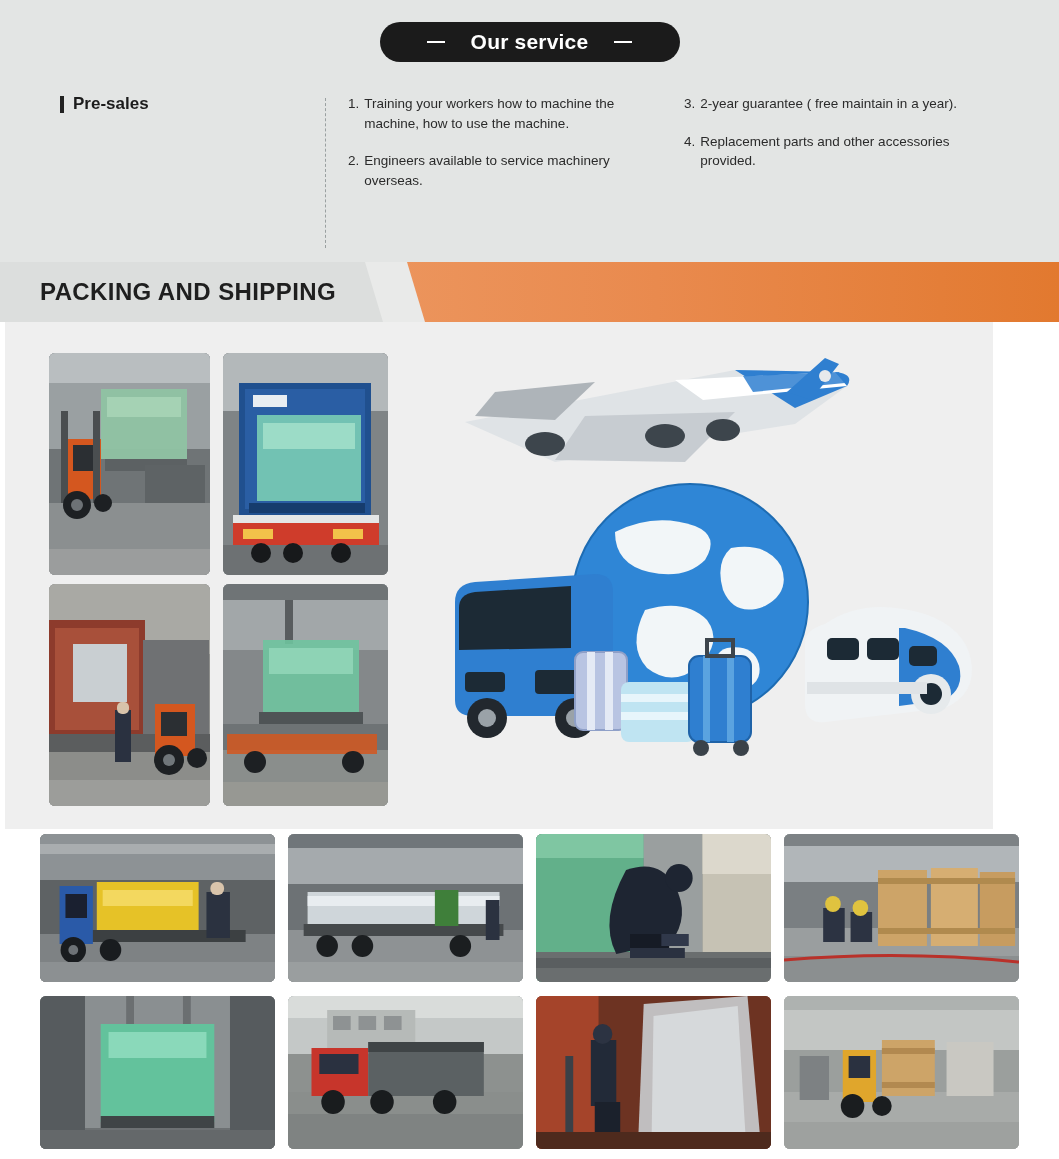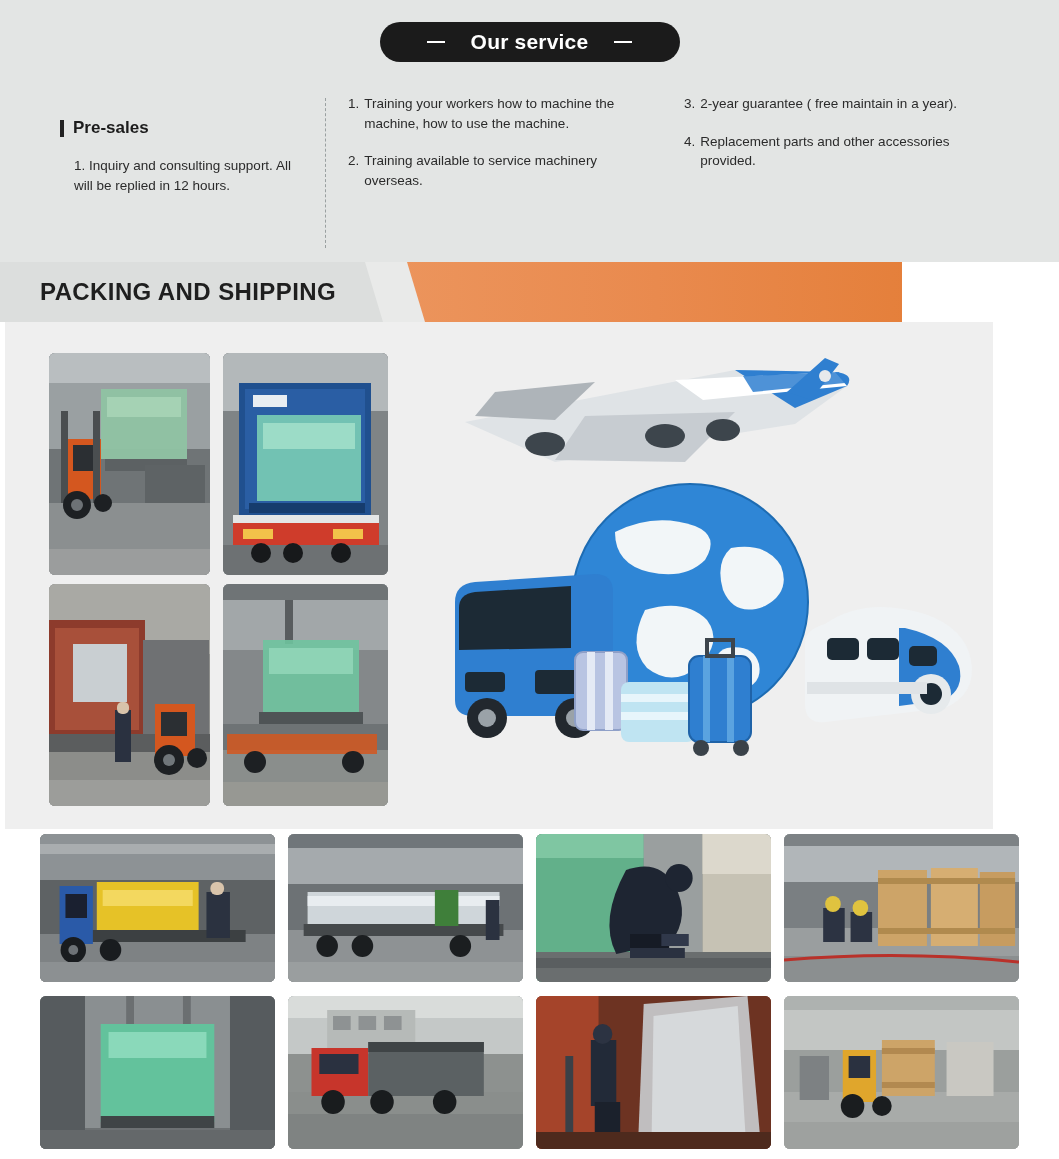--- a/index.html
+++ b/index.html
@@ -49,21 +49,20 @@
   }
   .service-columns {
     display: flex;
     margin-top: 32px;
     padding: 0 48px 0 60px;
     position: relative;
   }
   .col-pre {
     width: 265px;
     padding-right: 14px;
-    margin-top: 24px;
   }
   .divider-dashed {
     width: 0;
     border-left: 1px dashed #9aa0a0;
     margin: 4px 22px 0 0;
     height: 150px;
   }
   .col-after {
     flex: 1;
   }
@@ -102,21 +101,21 @@
     margin-bottom: 18px;
     display: flex;
     gap: 5px;
   }
   .after-item .num { flex: 0 0 auto; }
   .after-item .txt { flex: 1 1 auto; }
 
   
   .packing-banner {
     position: relative;
-    width: 902px;
+    width: 1059px;
     height: 60px;
     background: #ffffff;
     overflow: hidden;
     text-align: right;
   }
   .banner-bg-orange {
     position: absolute;
     left: 0; top: 0;
     width: 1059px; height: 60px;
     background: linear-gradient(to right, #f0a472 0%, #e98a4e 62%, #e2792f 100%);
@@ -210,35 +209,34 @@
     </div>
   </div>
 
   <div class="service-columns">
 
     <div class="col-pre">
       <div class="col-head">
         <span class="bar-mark"></span>
         <span>Pre-sales</span>
       </div>
-      <div class="pre-item">1. Inquiry and consulting support. All will be replied in 12 hours.</div>
     </div>
 
     <div class="divider-dashed"></div>
 
     <div class="col-after">
       <div class="after-grid">
         <div class="after-col">
           <div class="after-item">
             <span class="num">1.</span>
             <span class="txt">Training your workers how to machine the machine, how to use the machine.</span>
           </div>
           <div class="after-item">
             <span class="num">2.</span>
-            <span class="txt">Training available to service machinery overseas.</span>
+            <span class="txt">Engineers available to service machinery overseas.</span>
           </div>
         </div>
         <div class="after-col">
           <div class="after-item">
             <span class="num">3.</span>
             <span class="txt">2-year guarantee ( free maintain in a year).</span>
           </div>
           <div class="after-item">
             <span class="num">4.</span>
             <span class="txt">Replacement parts and other accessories provided.</span>

